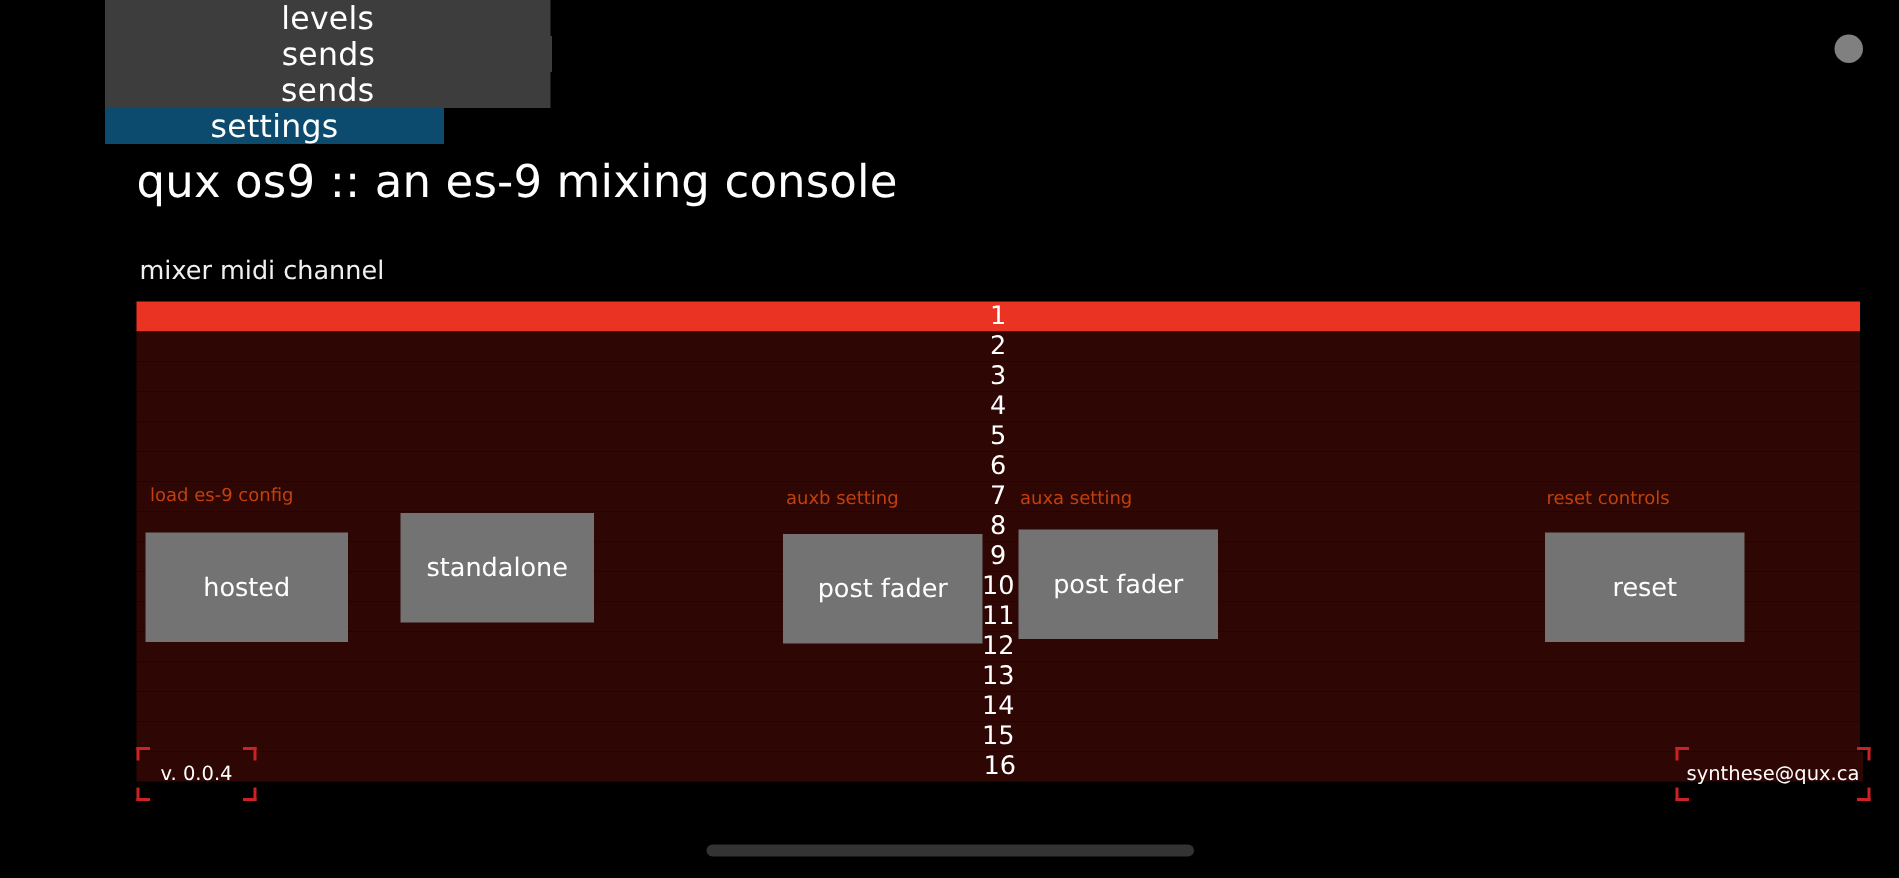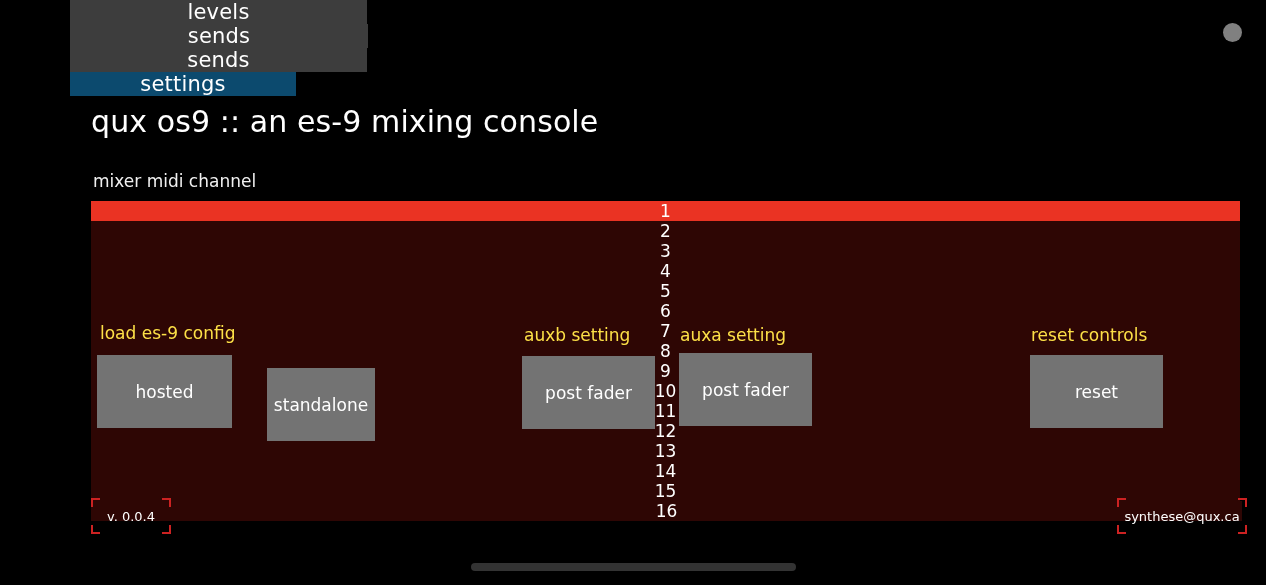--- a/index.html
+++ b/index.html
@@ -93,38 +93,38 @@
     font-size: 17px;
     color: #ffffff;
     cursor: pointer;
   }
   .midi-cell:last-child { margin-right: 0; }
   .midi-cell.selected { background: #ea3323; }
 
   
   .group-label {
     position: absolute;
-    font-size: 17px;
-    color: #fde047;
+    font-size: 12px;
+    color: #c2410c;
     white-space: nowrap;
   }
   .ctl-btn {
     position: absolute;
     background: #737373;
     display: flex;
     align-items: center;
     justify-content: center;
     font-size: 17px;
     color: #ffffff;
     cursor: pointer;
   }
 
   #lbl-load   { left: 100px; top: 323px; }
   #btn-hosted     { left: 97px;  top: 355px; width: 135px; height: 73px; }
-  #btn-standalone { left: 267px; top: 368px; width: 108px; height: 73px; }
+  #btn-standalone { left: 267px; top: 342px; width: 129px; height: 73px; }
 
   #lbl-auxb   { left: 524px; top: 325px; }
   #btn-auxb   { left: 522px; top: 356px; width: 133px; height: 73px; }
 
   #lbl-auxa   { left: 680px; top: 325px; }
   #btn-auxa   { left: 679px; top: 353px; width: 133px; height: 73px; }
 
   #lbl-reset  { left: 1031px; top: 325px; }
   #btn-reset  { left: 1030px; top: 355px; width: 133px; height: 73px; }
 

